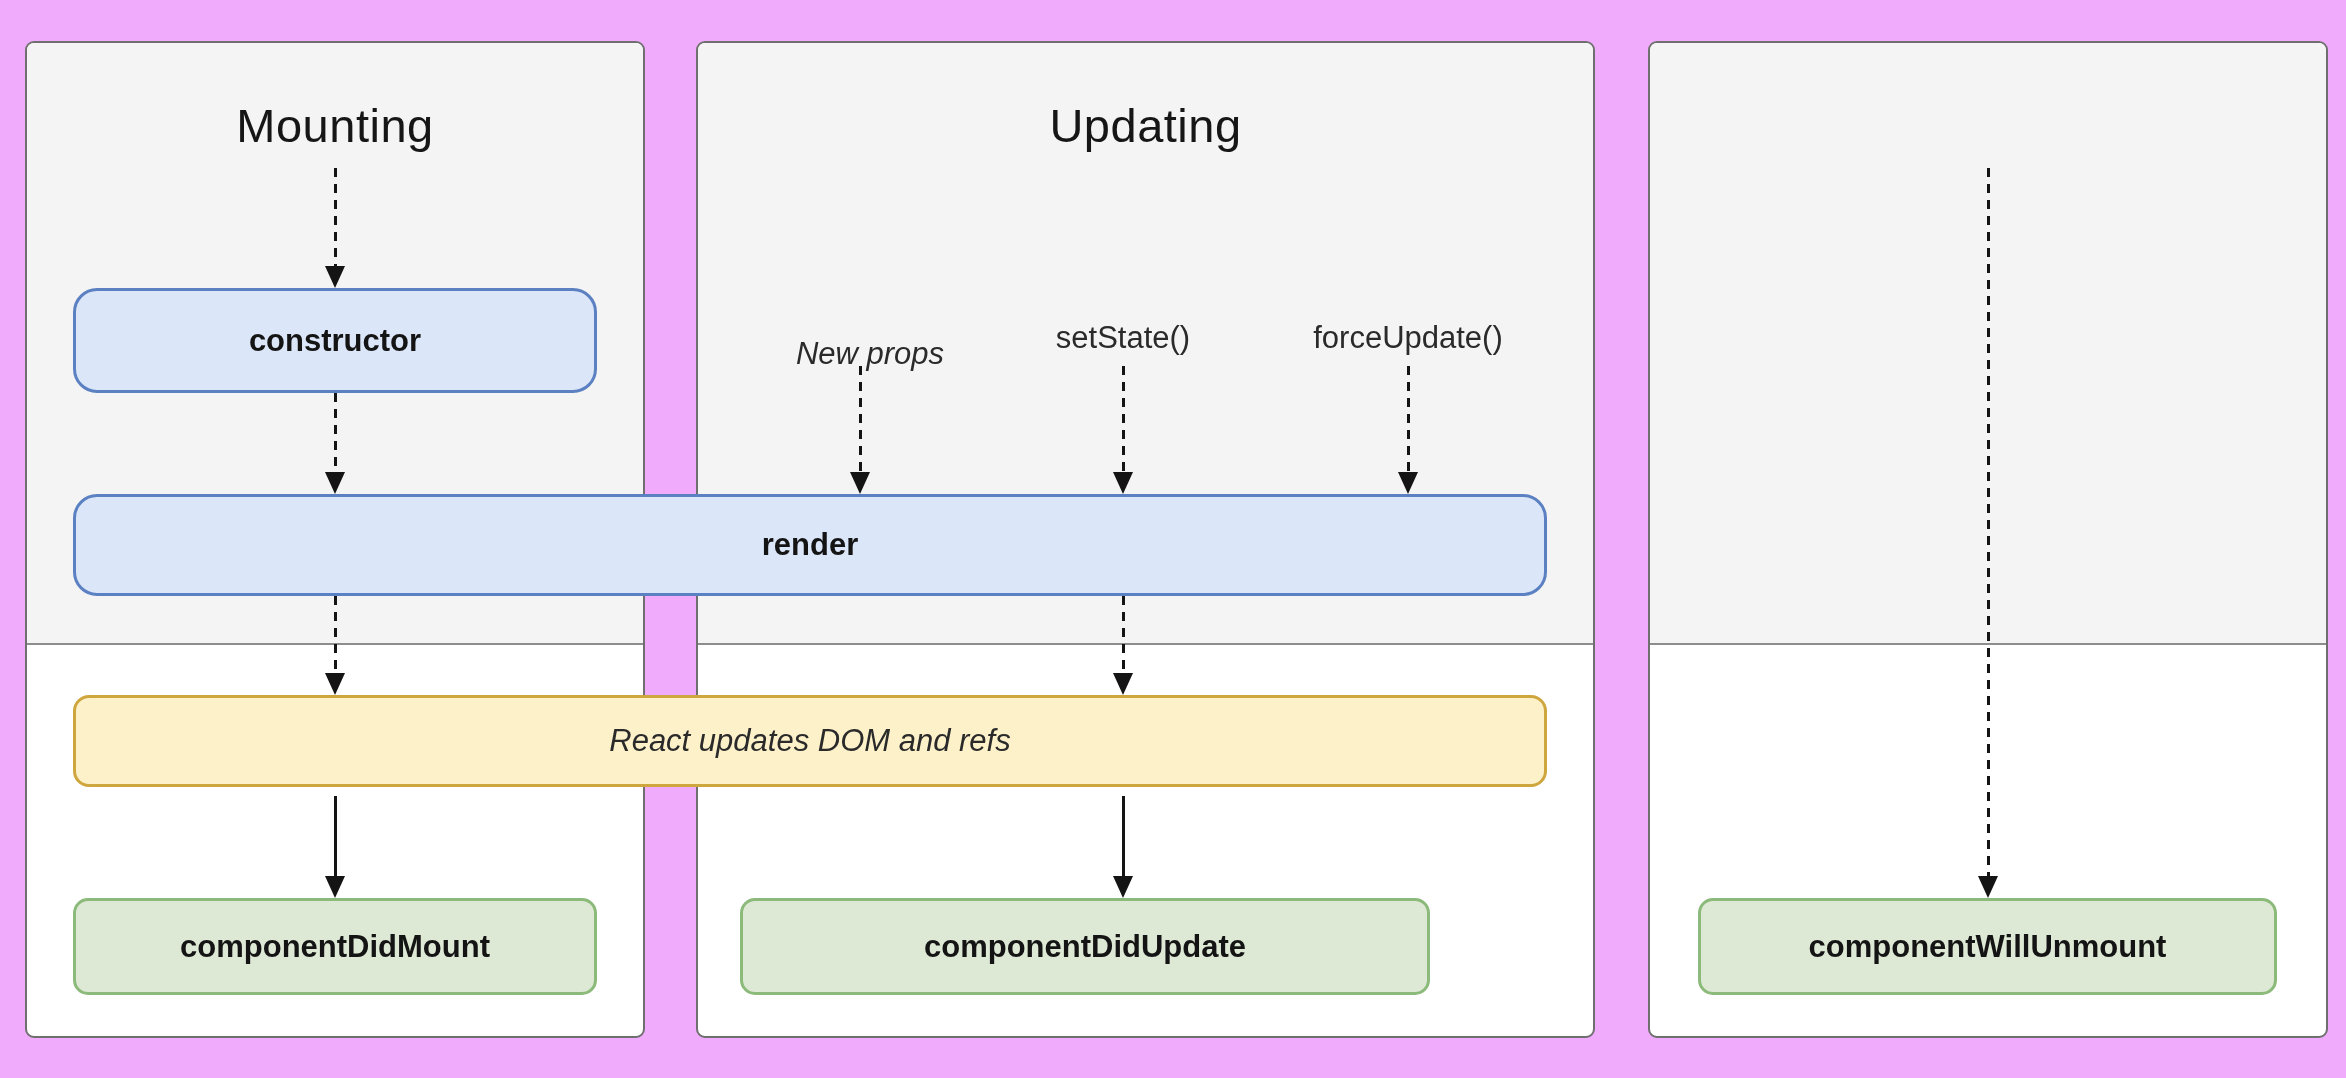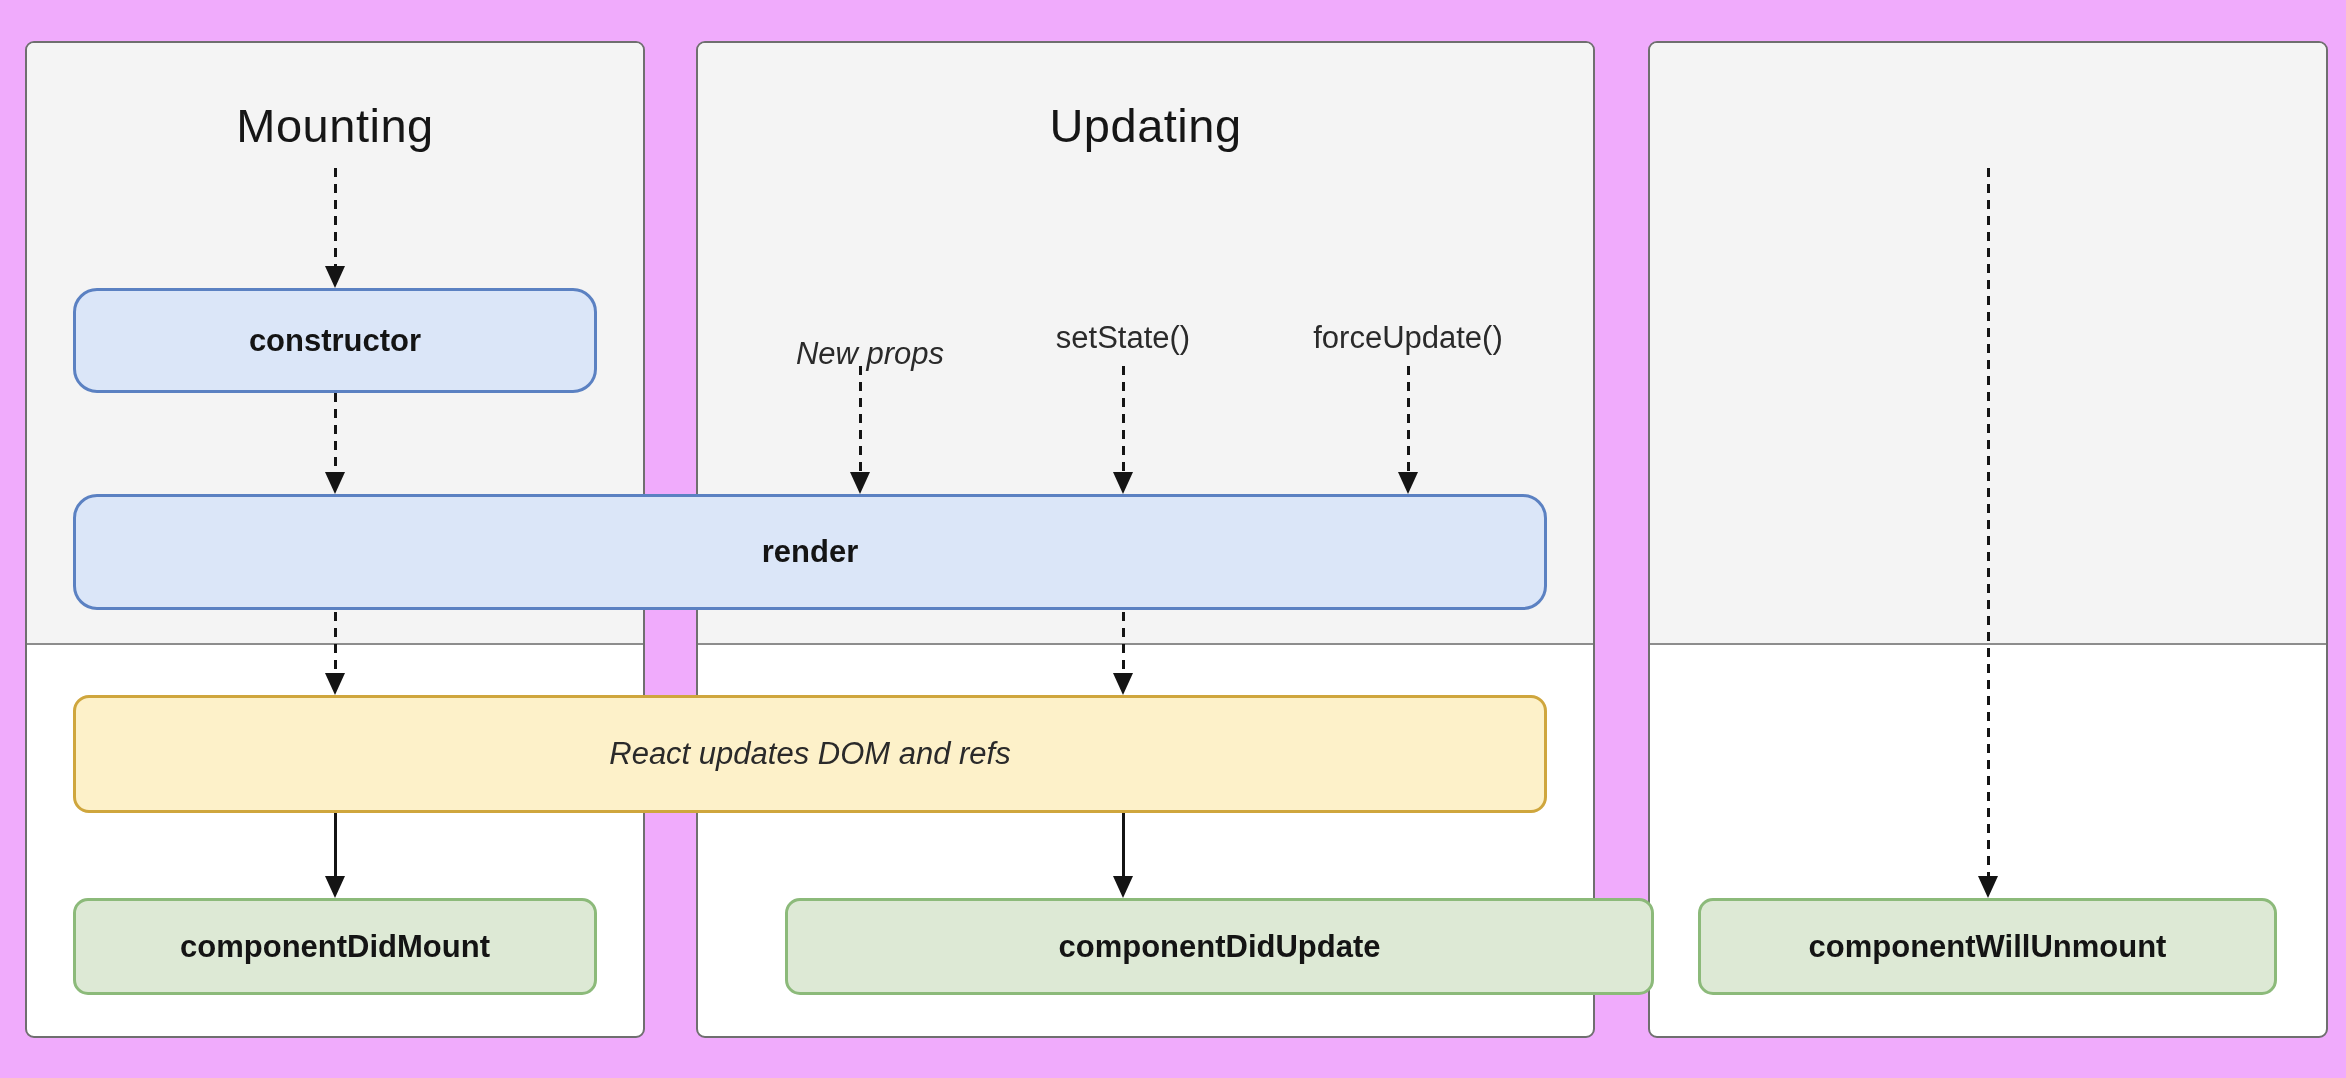--- a/index.html
+++ b/index.html
@@ -65,24 +65,24 @@
     border:3px solid #cfa63d;
     border-radius:16px;
     font-weight:300;font-style:italic;color:#2a2a2a;
   }
   .box-green{
     background:#dde9d5;
     border:3px solid #8cba7a;
     border-radius:15px;
   }
   .b-constructor{left:73px;top:288px;width:524px;height:105px;}
-  .b-render{left:73px;top:494px;width:1474px;height:116px;}
-  .b-react-updates{left:73px;top:695px;width:1474px;height:118px;}
+  .b-render{left:73px;top:494px;width:1474px;height:102px;}
+  .b-react-updates{left:73px;top:695px;width:1474px;height:92px;}
   .b-cdm{left:73px;top:898px;width:524px;height:97px;}
-  .b-cdu{left:785px;top:898px;width:869px;height:97px;}
+  .b-cdu{left:740px;top:898px;width:690px;height:97px;}
   .b-cwu{left:1698px;top:898px;width:579px;height:97px;text-align:right;}
   
   .arrow{position:absolute;width:20px;z-index:2;}
   .arrow .shaft{
     position:absolute;left:8.5px;top:0;width:3px;bottom:22px;
   }
   .arrow.dashed .shaft{
     background:repeating-linear-gradient(to bottom,#141414 0 9px,transparent 9px 16px);
   }
   .arrow.solid .shaft{background:#141414;}

